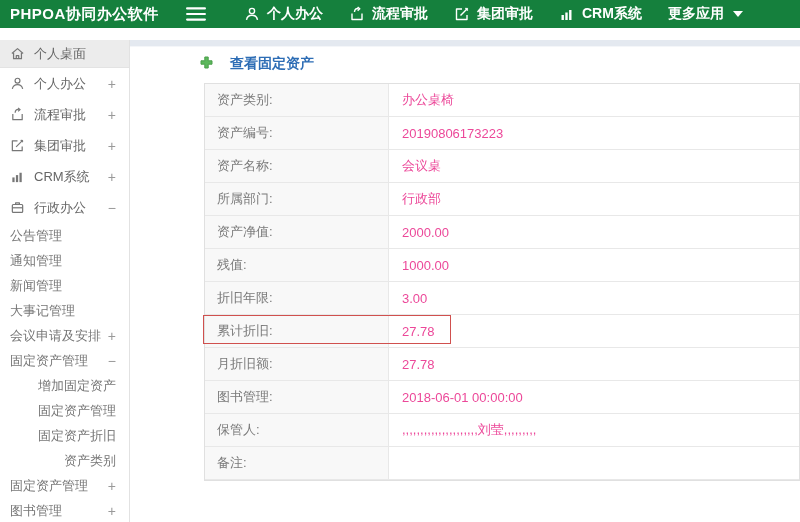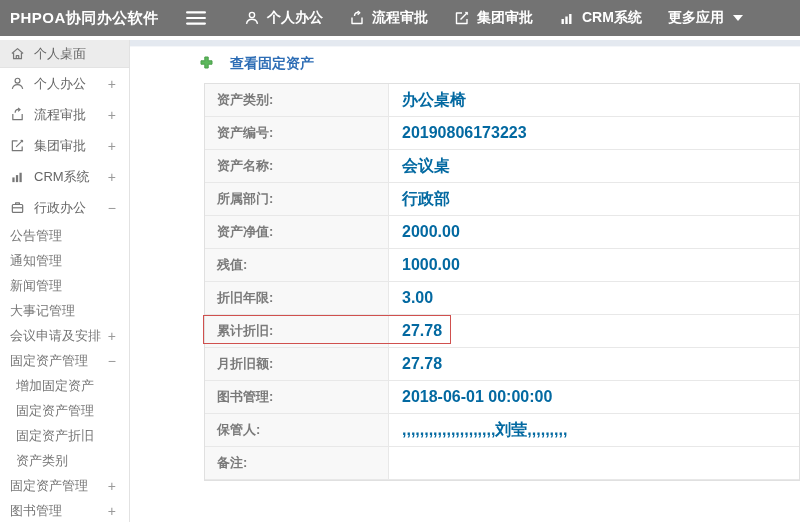--- a/index.html
+++ b/index.html
@@ -1,57 +1,57 @@
 <!DOCTYPE html>
 <html><head>
 <meta charset="utf-8">
 <style>
   * { margin:0; padding:0; box-sizing:border-box; }
   html,body { width:800px; height:522px; overflow:hidden; background:#fff;
     font-family:"Liberation Sans","DejaVu Sans",sans-serif; }
 
   
-  .header { position:absolute; top:0; left:0; width:800px; height:36px;
-    background:#737373; display:flex; align-items:center; color:#fff; }
+  .header { position:absolute; top:0; left:0; width:800px; height:28px;
+    background:#15803d; display:flex; align-items:center; color:#fff; }
   .logo { font-size:15px; font-weight:bold; padding-left:10px; width:178px;
     letter-spacing:.5px; white-space:nowrap; }
   .hamburger { width:20px; height:16px; margin-left:8px; cursor:pointer; color:#fff; }
   .nav { display:flex; align-items:center; margin-left:38px; }
   .nav-item { display:flex; align-items:center; gap:7px; font-size:14px;
     font-weight:bold; cursor:pointer; margin-right:26px; white-space:nowrap; }
   .nav-item svg { display:block; }
   .caret-down { width:0; height:0; border-left:5px solid transparent;
     border-right:5px solid transparent; border-top:6px solid #fff; margin-left:2px; }
 
   
   .sidebar { position:absolute; top:40px; left:0; width:130px; height:482px;
     background:#fff; border-right:1px solid #e2e2e2; font-size:13px; color:#666; }
   .side-item { display:flex; align-items:center; padding:0 13px 0 10px; cursor:pointer; }
   .side-item .icon { width:15px; height:15px; margin-right:9px; color:#777; flex:none; }
   .side-item .lbl { flex:1; white-space:nowrap; overflow:hidden; }
   .side-item .toggle { color:#999; font-size:14px; margin-left:4px; }
   .lvl1 { height:31px; }
   .lvl2 { height:25px; color:#777; }
-  .lvl3 { height:25px; padding-left:16px; color:#777; }
+  .lvl3 { height:25px; padding-left:16px; color:#777;text-align:right; }
   .side-item.active { height:28px; background:#ececec; border-bottom:1px solid #e3e3e3; }
 
   
   .main { position:absolute; top:40px; left:130px; width:670px; height:482px; background:#fff; }
   .topstrip { height:7px; background:#e4e9f0; border-bottom:1px solid #f4f6f9; }
   .title-row { display:flex; gap:17px; margin:8px 0 0 70px; height:20px; }
   .page-title { font-size:14px; font-weight:bold; color:#2d6db5; }
 
   .table-wrap { position:relative; margin:8px 0 0 74px; width:596px;
-    border:1px solid #e0e0e0;font-weight:bold; }
+    border:1px solid #e0e0e0; }
   .trow { display:flex; height:33px; border-bottom:1px solid #e8e8e8; }
   .trow:last-child { border-bottom:none; }
   .tlabel { width:184px; flex:none; background:#f8f8f8; border-right:1px solid #e8e8e8;
     display:flex; align-items:center; padding-left:12px; color:#7a7a7a; font-size:13px; }
   .tvalue { flex:1; display:flex; align-items:center; padding-left:13px;
-    color:#0369a1; font-size:16px; white-space:nowrap; overflow:hidden; }
+    color:#ec4899; font-size:13px; white-space:nowrap; overflow:hidden; }
   .highlight-box { position:absolute; left:-2px; top:231px; width:248px; height:29px;
     border:1px solid #d0504e; pointer-events:none; }
 </style>
 </head>
 <body>
 
 <div class="header">
   <div class="logo">PHPOA协同办公软件</div>
   <div class="hamburger">
     <svg viewBox="0 0 18 14" width="20" height="16" fill="none" stroke="currentColor" stroke-width="2" stroke-linecap="round">

